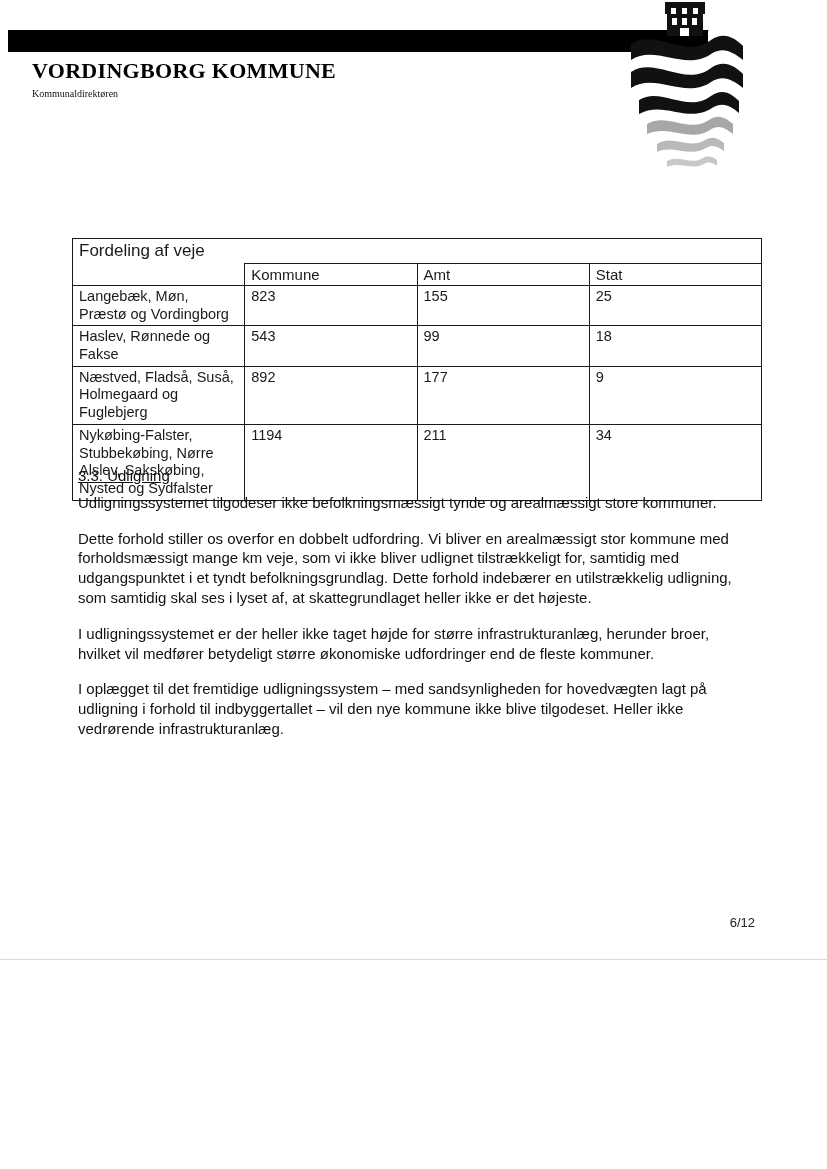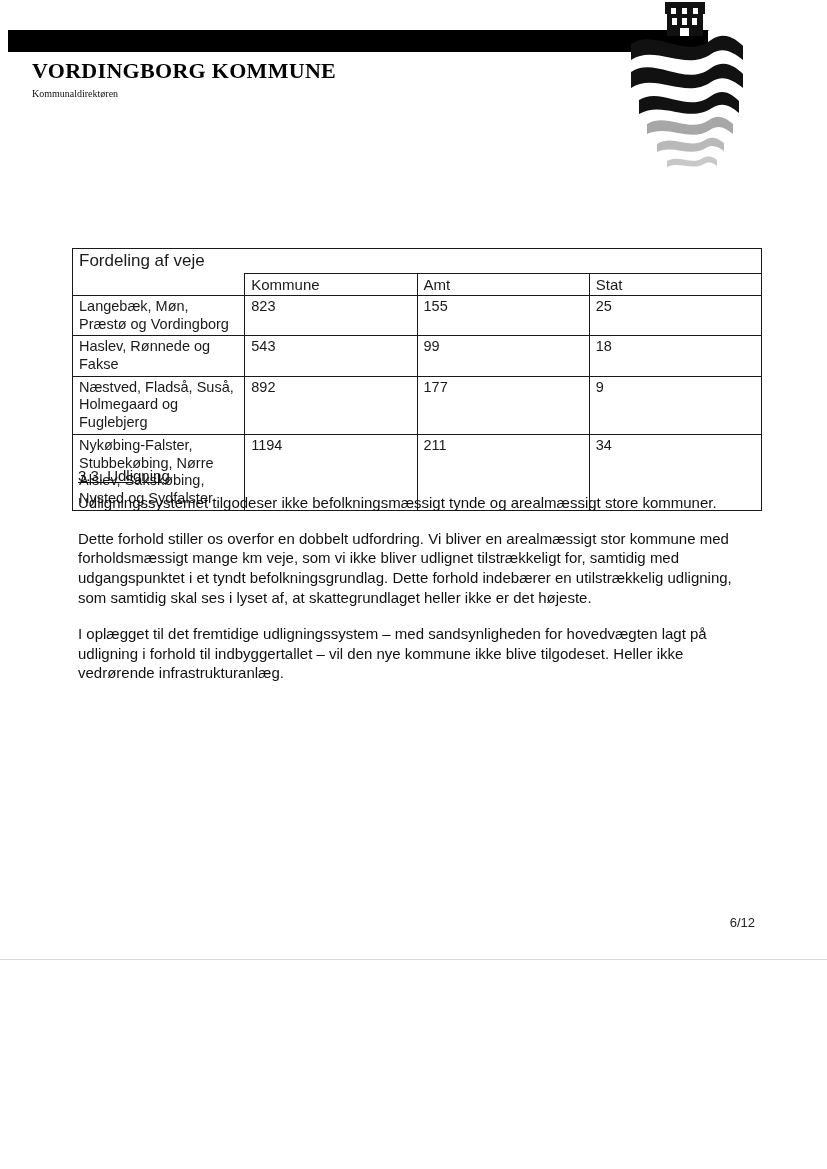--- a/index.html
+++ b/index.html
@@ -74,21 +74,21 @@
     top: -2px;
     width: 120px;
     height: 190px;
   }
   .crest svg { display: block; }
 
   
   .table-wrap {
     position: absolute;
     left: 72px;
-    top: 248px;
+    top: 238px;
     width: 690px;
   }
   table.veje {
     border-collapse: collapse;
     width: 690px;
     font-size: 14.5px;
     table-layout: fixed;
   }
   table.veje td, table.veje th {
     border: 1px solid #1a1a1a;
@@ -253,18 +253,19 @@
         <td class="num">34</td>
       </tr>
     </tbody>
       </table>
   </div>
 
   <div class="body-text">
     <div class="sec-head">3.3. Udligning</div>
     <p class="tight">Udligningssystemet tilgodeser ikke befolkningsmæssigt tynde og arealmæssigt store kommuner.</p>
     <p>Dette forhold stiller os overfor en dobbelt udfordring. Vi bliver en arealmæssigt stor kommune med forholdsmæssigt mange km veje, som vi ikke bliver udlignet tilstrækkeligt for, samtidig med udgangspunktet i et tyndt befolkningsgrundlag. Dette forhold indebærer en utilstrækkelig udligning, som samtidig skal ses i lyset af, at skattegrundlaget heller ikke er det højeste.</p>
+    <p>I udligningssystemet er der heller ikke taget højde for større infrastrukturanlæg, herunder broer, hvilket vil medfører betydeligt større økonomiske udfordringer end de fleste kommuner.</p>
     <p>I oplægget til det fremtidige udligningssystem – med sandsynligheden for hovedvægten lagt på udligning i forhold til indbyggertallet – vil den nye kommune ikke blive tilgodeset. Heller ikke vedrørende infrastrukturanlæg.</p>
   </div>
 
   <div class="page-number">6/12</div>
   <div class="bottom-rule"></div>
 </div>
 
 </body></html>

